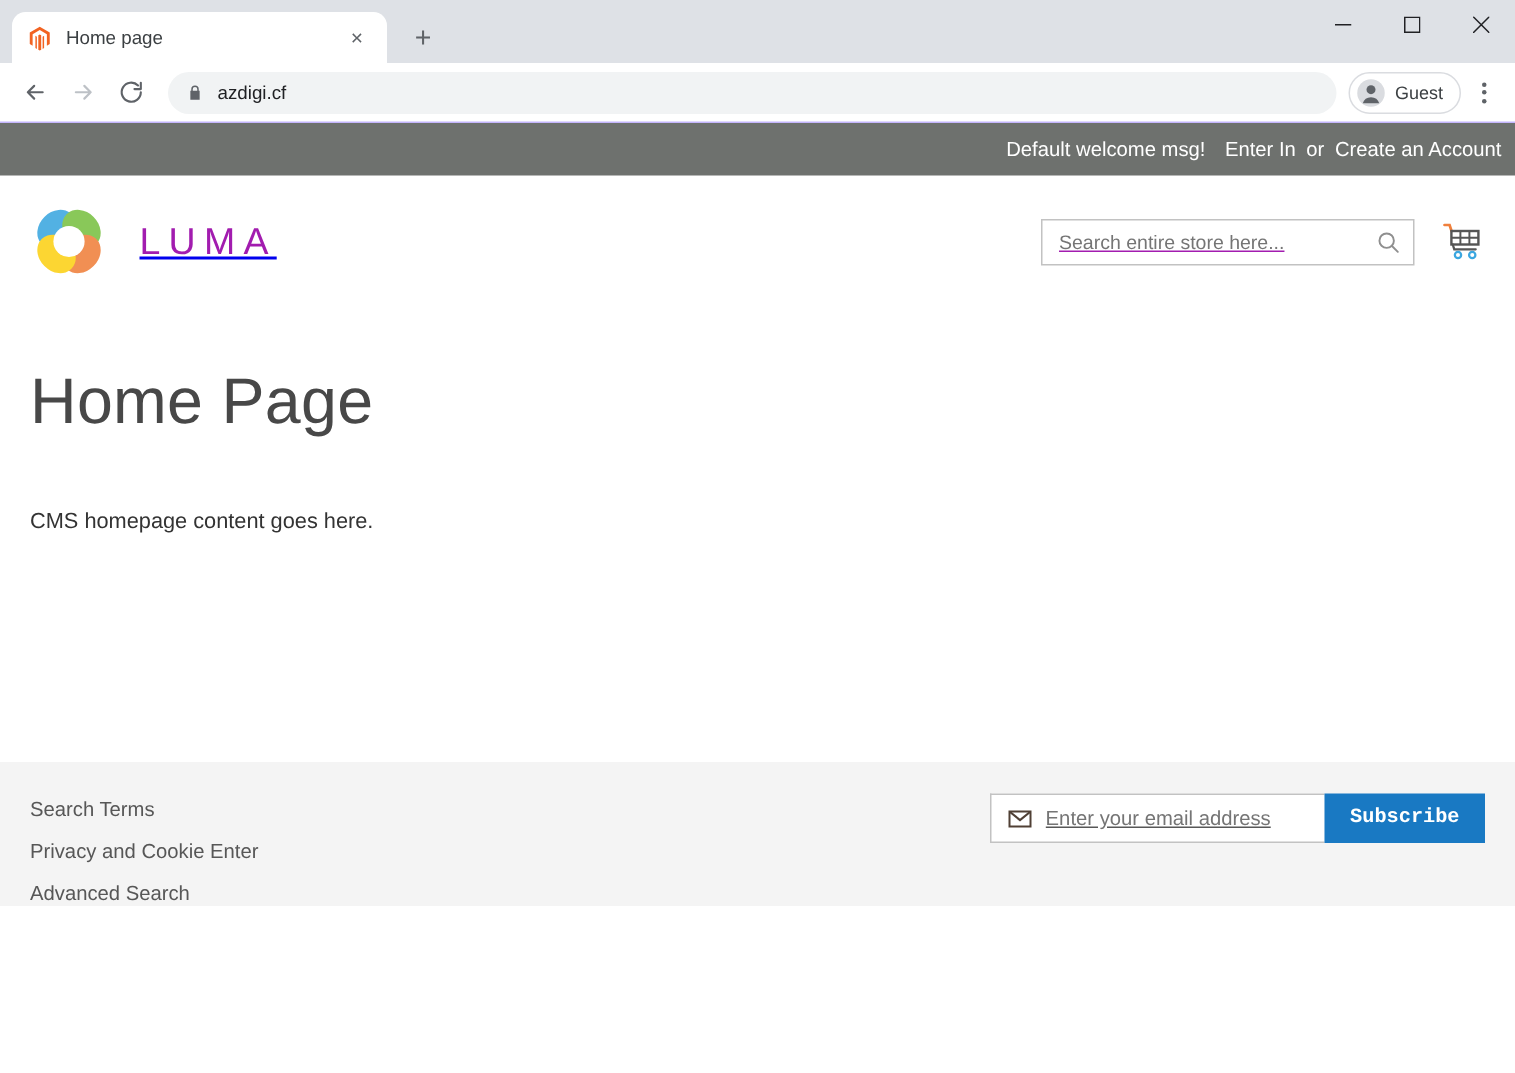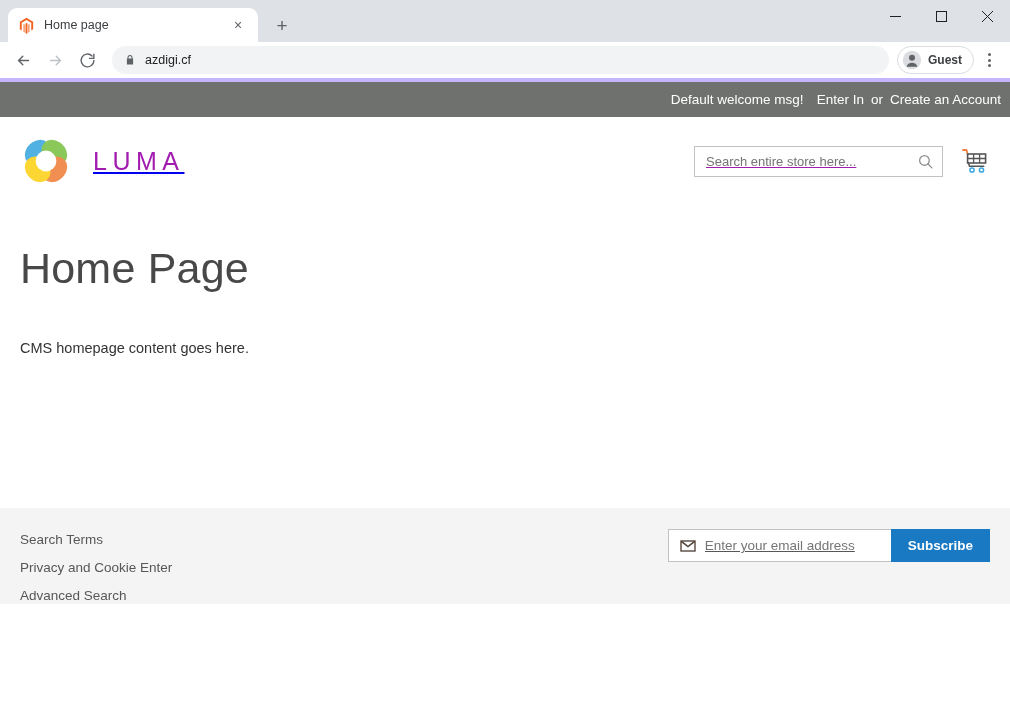--- a/index.html
+++ b/index.html
@@ -54,21 +54,21 @@
     color: #202124;
   }
   .win-btn svg { display: block; }
 
   .browser-toolbar {
     height: 40px;
     background: #ffffff;
     display: flex; align-items: center;
     padding: 0 8px;
     gap: 2px;
-    border-bottom: 4px solid #c4b5fd;
+    border-bottom: 1px solid #c4b5fd;
   }
   .nav-btn {
     width: 30px; height: 30px; flex: 0 0 30px;
     display: flex; align-items: center; justify-content: center;
     color: #5f6368; border-radius: 50%;
   }
   .nav-btn.disabled { color: #bdc1c6; }
   .omnibox {
     flex: 1; height: 28px;
     background: #f1f3f4;
@@ -77,21 +77,20 @@
     padding: 0 12px; gap: 9px;
     margin: 0 6px 0 8px;
   }
   .omnibox-lock { width: 12px; height: 14px; flex: 0 0 12px; color: #5f6368; }
   .omnibox-url { font-size: 12.5px; color: #202124; }
   .profile-pill {
     height: 28px; display: flex; align-items: center;
     gap: 6px; padding: 0 11px 0 4px;
     border: 1px solid #dadce0; border-radius: 14px;
     background: #fff;
-    font-weight: bold;
   }
   .profile-avatar { width: 20px; height: 20px; flex: 0 0 20px; }
   .profile-name { font-size: 12px; color: #3c4043; }
   .kebab {
     width: 26px; height: 30px; flex: 0 0 26px;
     display: flex; flex-direction: column; align-items: center; justify-content: center;
     gap: 2.5px;
   }
   .kebab i { width: 3px; height: 3px; background: #5f6368; border-radius: 50%; display: block; }
 
@@ -172,21 +171,21 @@
   .newsletter-input {
     flex: 1; border: none; outline: none;
     font-family: "Liberation Sans", sans-serif;
     font-size: 13.5px; color: #575757; background: transparent; text-decoration: underline;
   }
   .newsletter-input::placeholder { color: #757575; }
   .subscribe-btn {
     height: 33px; padding: 0 17px;
     background: #1979c3; color: #ffffff;
     border: none; cursor: pointer;
-    font-family: Liberation Sans, sans-serif;
+    font-family: Liberation Mono, monospace;
     font-size: 13.5px; font-weight: 700;
   }
 </style>
 </head>
 <body>
 
 <div class="browser-titlebar">
   <div class="tab-strip">
     <div class="tab">
       <svg class="tab-favicon" viewBox="0 0 24 24">

